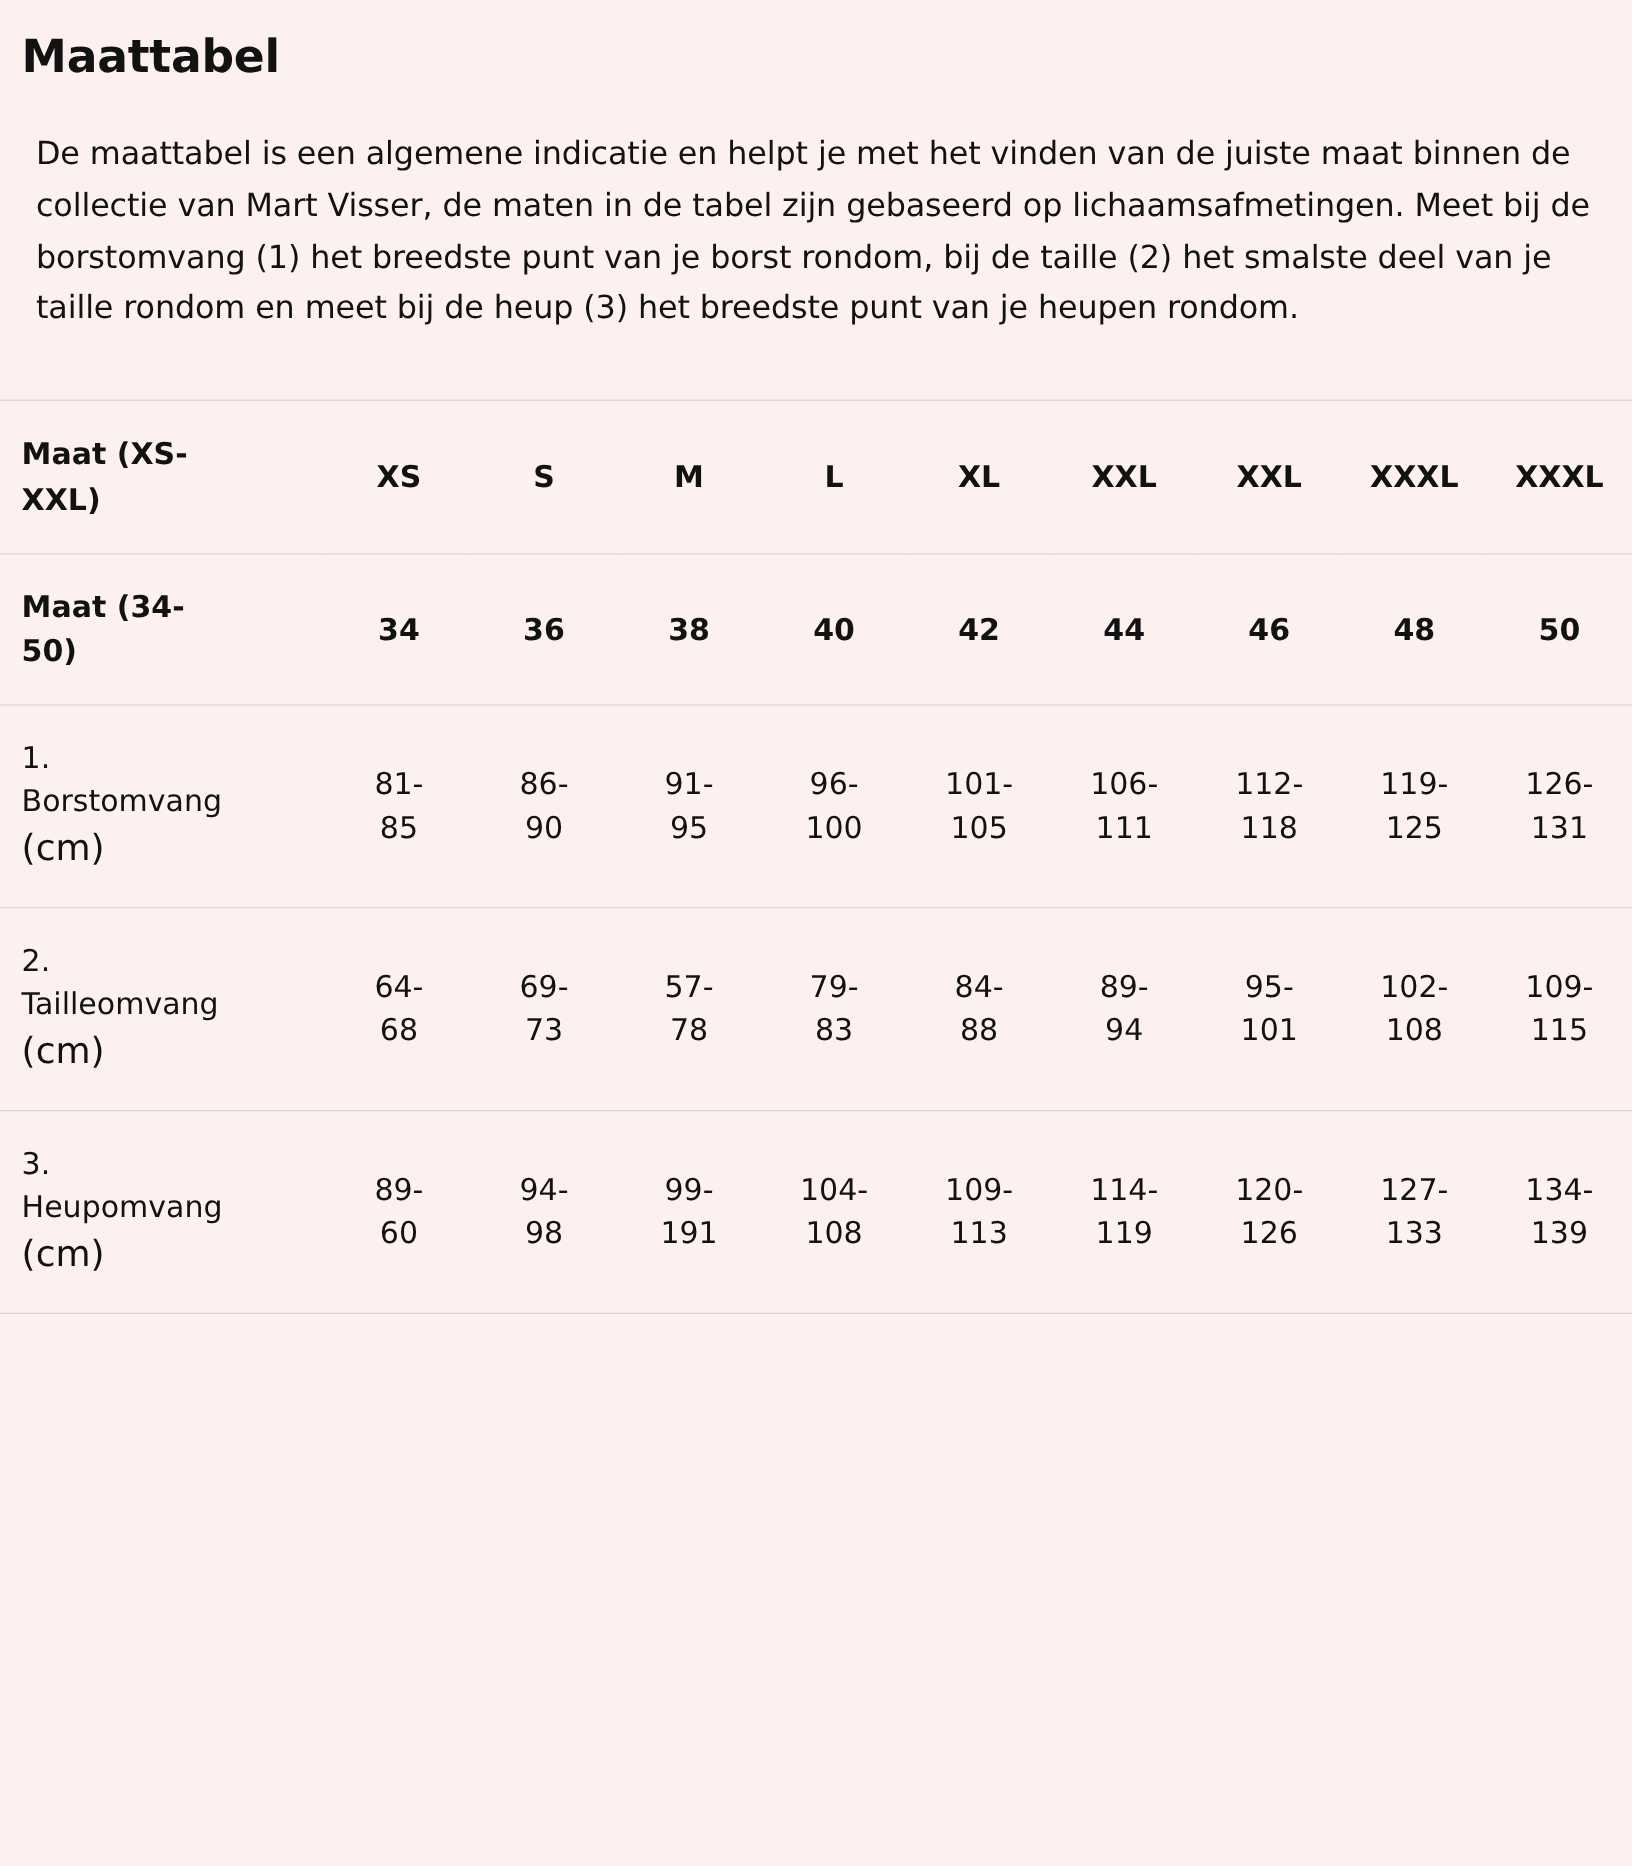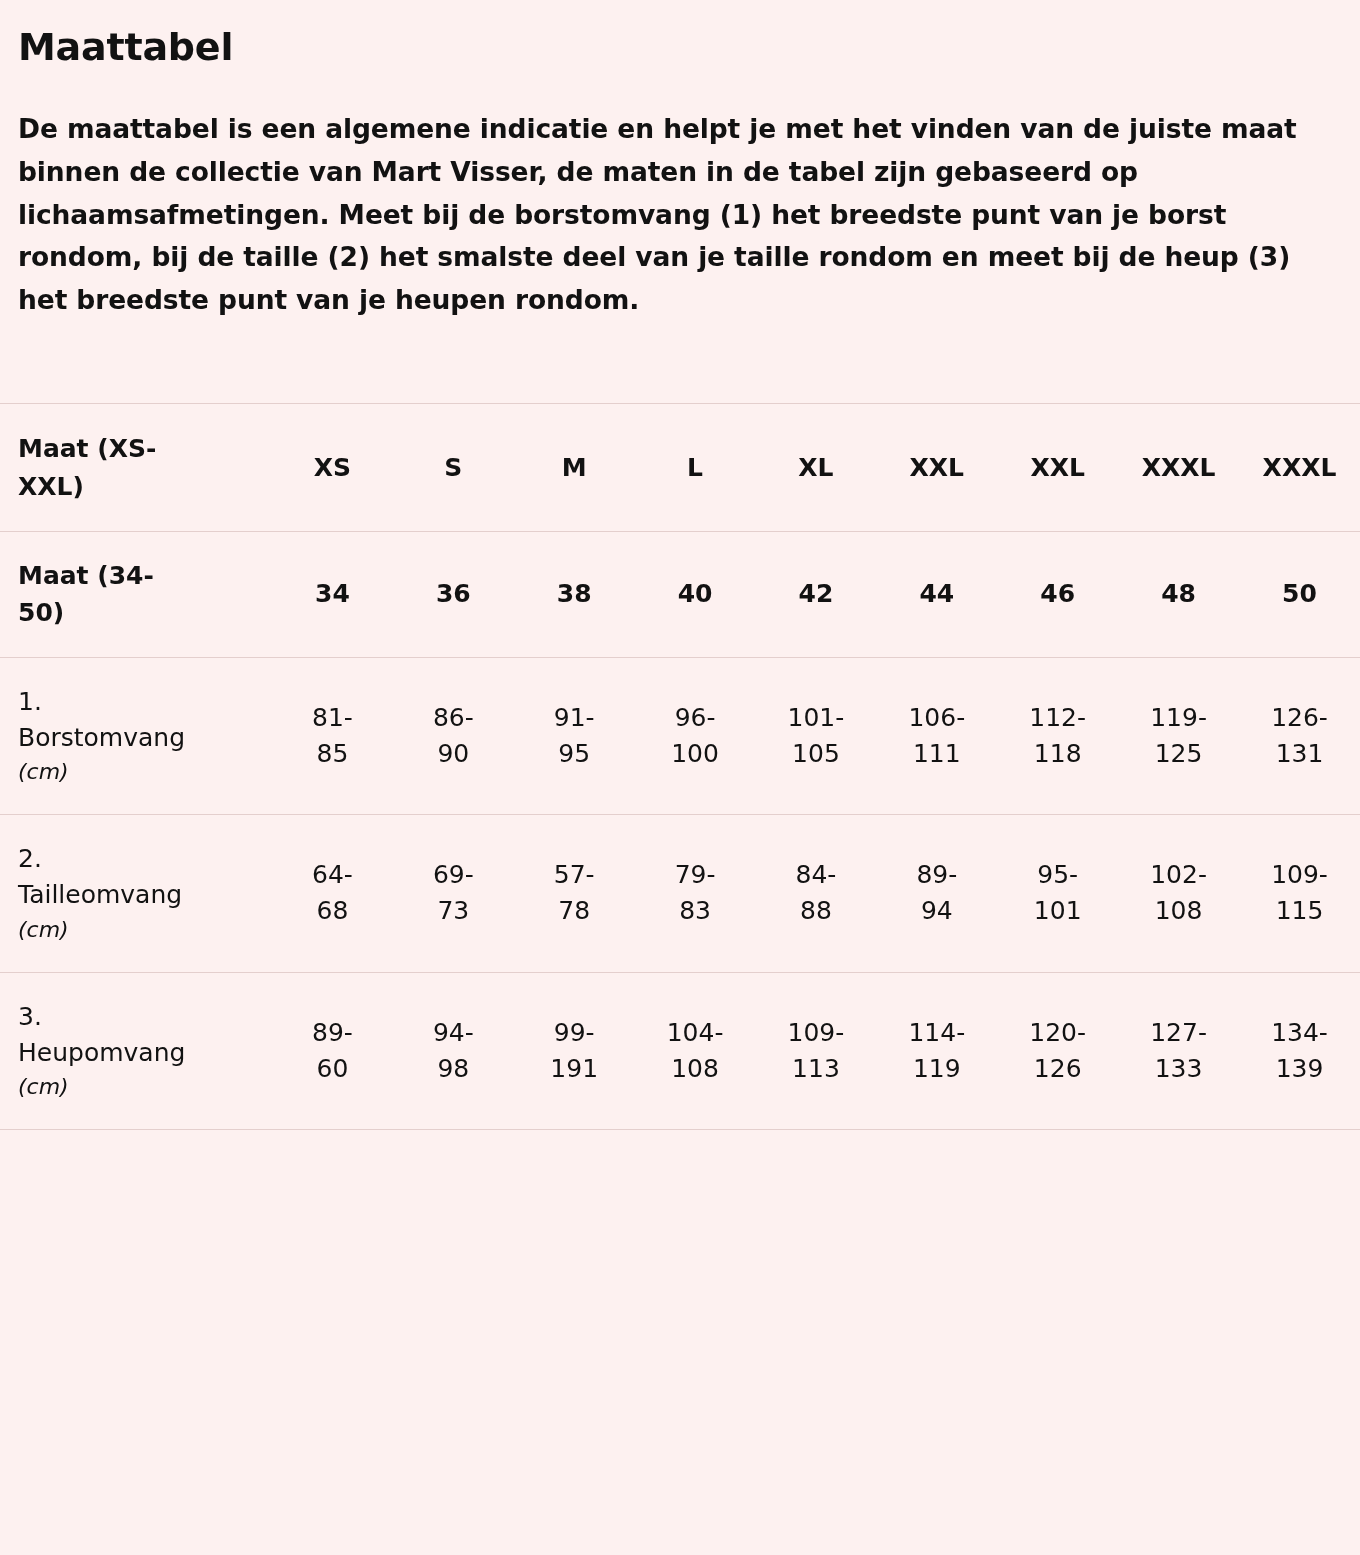--- a/index.html
+++ b/index.html
@@ -26,29 +26,29 @@
   h1.title {
     font-size: 38px;
     line-height: 1.15;
     font-weight: 700;
     margin: 0 0 38px 0;
     letter-spacing: -0.2px;
   }
   p.para {
     font-size: 26.5px;
     line-height: 1.62;
-    font-weight: 700;
-    margin: 0 0 36px 0;
+    font-weight: 400;
+    margin: 0 0 36px 12px;
     letter-spacing: -0.1px;
   }
   p.para:last-child {
     margin-bottom: 0;
   }
   .table-wrap {
-    margin-top: 81px;
+    margin-top: 54px;
     width: 100%;
   }
   table.sizes {
     width: 100%;
     border-collapse: collapse;
     table-layout: fixed;
   }
   table.sizes tr {
     border-top: 1px solid #e4cfcd;
   }
@@ -85,22 +85,21 @@
   .range {
     font-weight: 400;
     font-size: 25px;
     line-height: 1.5;
   }
   .range .lo { display: block; }
   .range .hi { display: block; }
   .rowhead .unit {
     display: block;
     font-weight: 400;
-    font-size: 22px;
-    font-style: italic;
+    font-size: 30px;
   }
   .rowhead .num { display: block; }
   .hdr-row-1 .rowhead { line-height: 1.5; }
 </style>
 </head>
 <body>
 
 <div class="page">
 
   <div class="intro">

